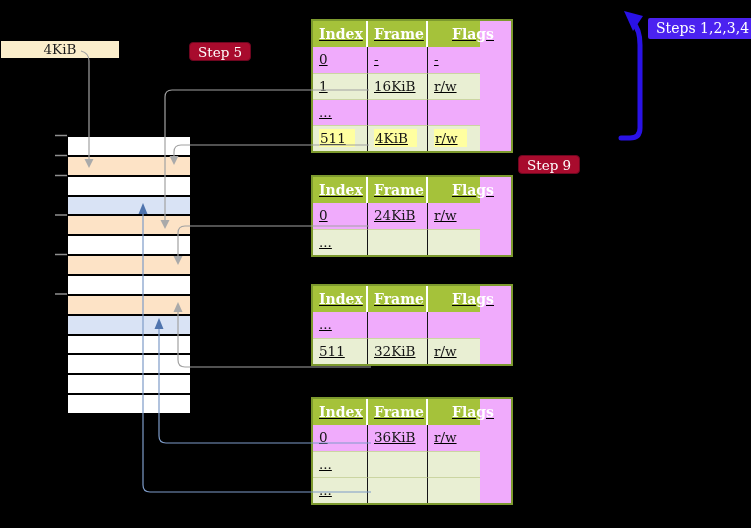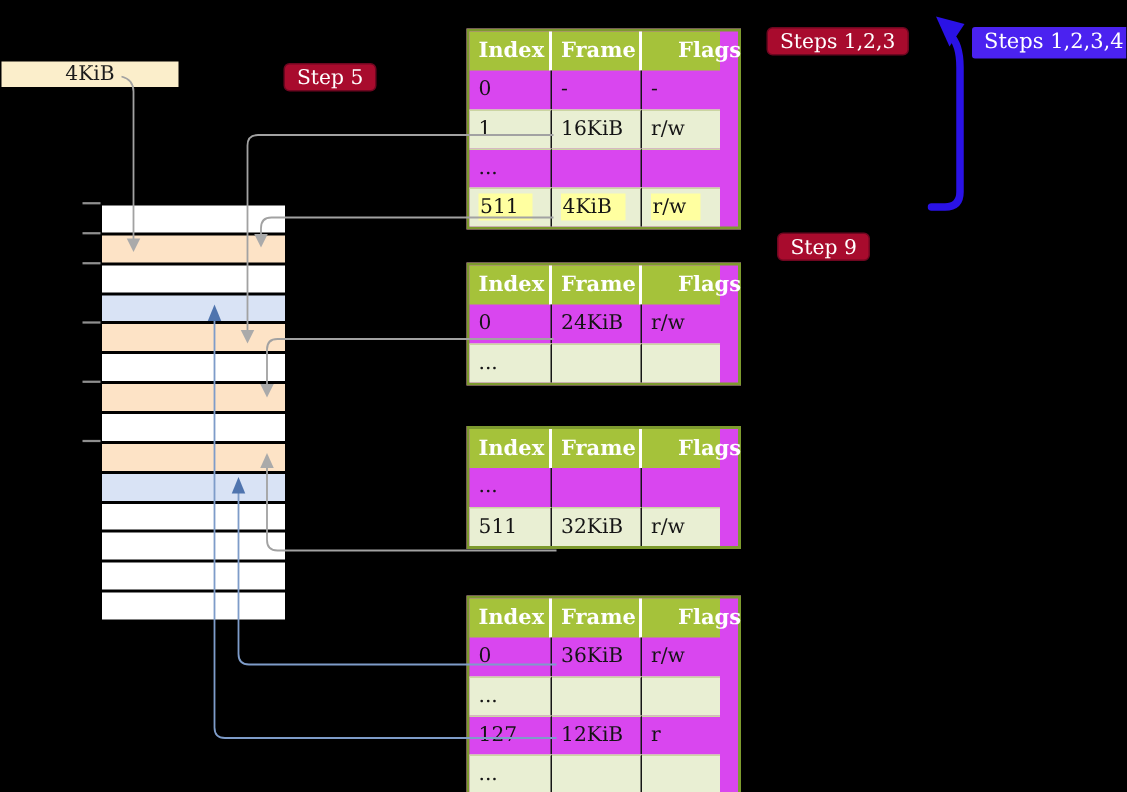--- a/index.html
+++ b/index.html
@@ -19,22 +19,22 @@
   .badge.blue{background:#4b22f0;border-radius:2px;height:21px;line-height:21px;font-size:14px;}
   .b-step0{left:189px;top:42px;}
   .b-steps123{left:511px;top:18px;}
   .b-steps1234{left:648px;top:18px;}
   .b-step4{left:518px;top:155px;}
   
   .memory{position:absolute;left:68px;top:137px;width:122px;height:276px;
     display:flex;flex-direction:column;gap:2px;}
   .mem-row{flex:1;}
   
-  .ptable{position:absolute;left:311px;width:183px;border:2px solid #7d9a2e;
-    background:#d946ef;box-sizing:border-box;}
+  .ptable{position:absolute;left:311px;width:202px;border:2px solid #7d9a2e;
+    background:#f0abfc;box-sizing:border-box;text-decoration:underline;}
   .t1{top:19px;} .t2{top:175px;} .t3{top:284px;} .t4{top:397px;}
   .trow{display:grid;grid-template-columns:55px 60px 52px;}
   .th{background:#a5c23a;color:#fff;font-weight:bold;font-size:14px;height:26px;
     line-height:26px;padding-left:6px;border-right:2px solid #fff;box-sizing:border-box;}
   .trow.head .th:last-child{border-right:none;padding-left:24px;}
   .td{font-size:13.5px;height:26px;line-height:25px;padding-left:6px;color:#141414;
     border-right:1px solid #161616;box-sizing:border-box;white-space:nowrap;overflow:hidden;}
   .trow.body .td:last-child{border-right:none;}
   .trow.body + .trow.body .td{border-top:1px solid #cbd5a2;}
   .trow.alt .td{background:#e9efd3;}
@@ -50,21 +50,20 @@
   .tick{stroke:#8f8f8f;stroke-width:1.5;}
 </style>
 </head>
 <body>
 
 <div class="stage">
 
   <div class="psize">4KiB</div>
 
   <div class="badge red b-step0">Step 5</div>
-  <div class="badge red b-steps123">Steps 1,2,3</div>
   <div class="badge blue b-steps1234">Steps 1,2,3,4</div>
   <div class="badge red b-step4">Step 9</div>
 
   <div class="memory">
       <div class="mem-row" style="background: rgb(255, 255, 255);"></div>
       <div class="mem-row" style="background: rgb(253, 227, 198);"></div>
       <div class="mem-row" style="background: rgb(255, 255, 255);"></div>
       <div class="mem-row" style="background: rgb(217, 227, 245);"></div>
       <div class="mem-row" style="background: rgb(253, 227, 198);"></div>
       <div class="mem-row" style="background: rgb(255, 255, 255);"></div>
@@ -147,25 +146,20 @@
       </div>
       <div class="trow body">
         <div class="td">0</div>
         <div class="td">36KiB</div>
         <div class="td">r/w</div>
       </div>
       <div class="trow body alt">
         <div class="td">...</div>
         <div class="td"></div>
         <div class="td"></div>
-      </div>
-      <div class="trow body">
-        <div class="td">127</div>
-        <div class="td">12KiB</div>
-        <div class="td">r</div>
       </div>
       <div class="trow body alt">
         <div class="td">...</div>
         <div class="td"></div>
         <div class="td"></div>
       </div>
     </div>
 
   <svg id="overlay" width="751" height="528" viewBox="0 0 751 528">
     <g id="ticks">

